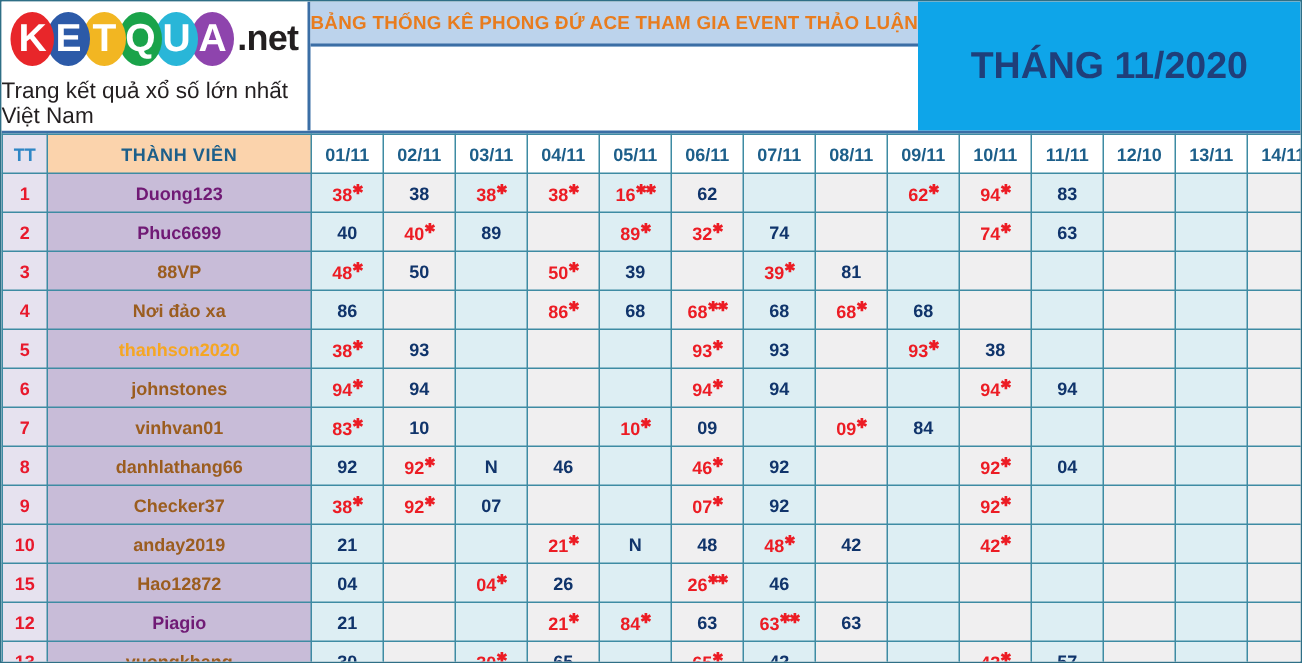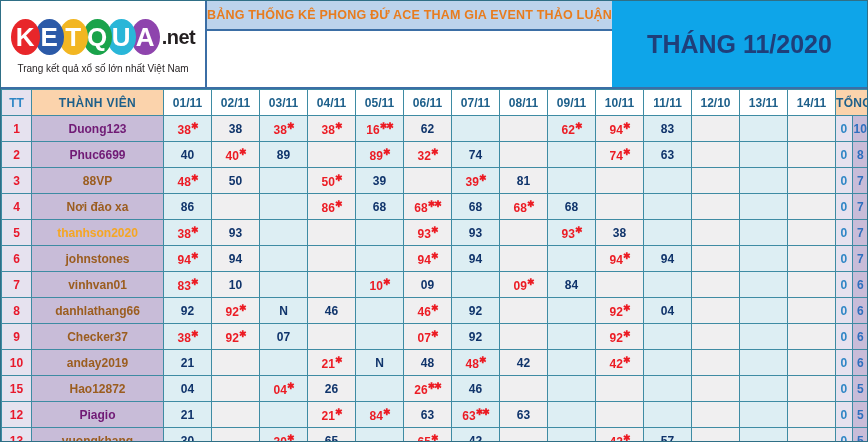--- a/index.html
+++ b/index.html
@@ -44,25 +44,25 @@
     border-radius: 50%;
     display: flex; align-items: center; justify-content: center;
     color: #ffffff;
     font-weight: bold;
     font-size: 26px;
     font-family: "Liberation Sans", sans-serif;
     margin-right: -5px;
     position: relative;
   }
   .logo-dotnet {
-    font-size: 20px; font-weight: bold; color: #231f20;
+    font-size: 24px; font-weight: bold; color: #231f20;
     margin-left: 7px; letter-spacing: -0.5px;
   }
   .logo-tag {
-    font-size: 10px; color: #231f20; margin-top: 5px;
+    font-size: 15px; color: #231f20; margin-top: 5px;
     font-family: "Liberation Sans", sans-serif;
   }
   .title-cell {
     flex: 1;
     display: flex;
   }
   .title-top {
     height: 30px;
     background: #bcd3ec;
     color: #e87c1e;
@@ -94,21 +94,21 @@
     font-family: "Liberation Sans", sans-serif;
     font-weight: bold;
     font-size: 12px;
     height: 26px;
     overflow: hidden;
     white-space: nowrap;
   }
   
   thead th { height: 28px; }
   th.tt      { width: 30px;  background: #e6e2ef; color: #2f86c5; font-size: 12px; margin-left: 45px; }
-  th.member  { width: 132px; background: #fbd3ac; color: #1d5f8a; font-size: 13px; letter-spacing: .4px; }
+  th.member  { width: 176px; background: #fbd3ac; color: #1d5f8a; font-size: 13px; letter-spacing: .4px; }
   th.day     { width: 48px;  background: #ffffff; color: #1d5f8a; font-size: 12.5px; }
   th.total   { background: #fbd3ac; color: #1d5f8a; font-size: 12.5px; letter-spacing: .3px; }
 
   td.tt      { width: 30px; background: #e6e2ef; color: #e8192c; font-size: 12px; }
   td.member  { width: 160px; background: #c8bcd8; font-size: 12.5px; }
   td.day     { width: 48px; font-size: 12.5px; }
   td.day.tint  { background: #ddeef3; }
   td.day.plain { background: #f0eff0; }
   td.zero    { width: 30px; background: #e6e2ef; color: #2f86c5; }
   td.sum     { width: 72px; background: #c8bcd8; color: #2f6fbf; }

